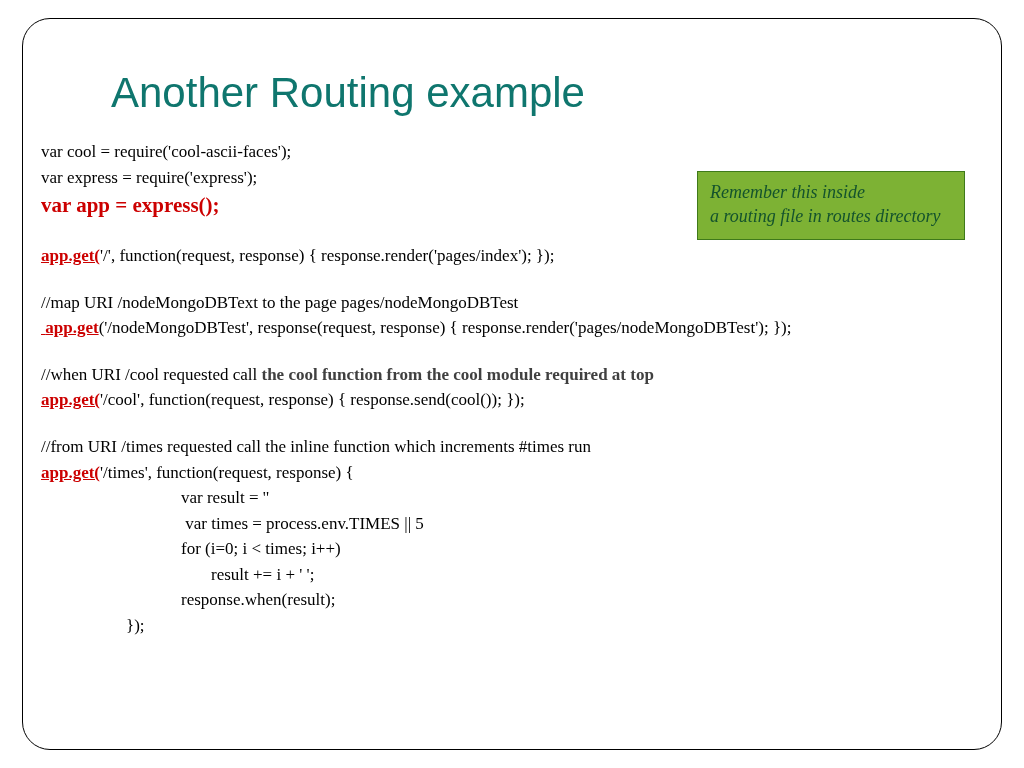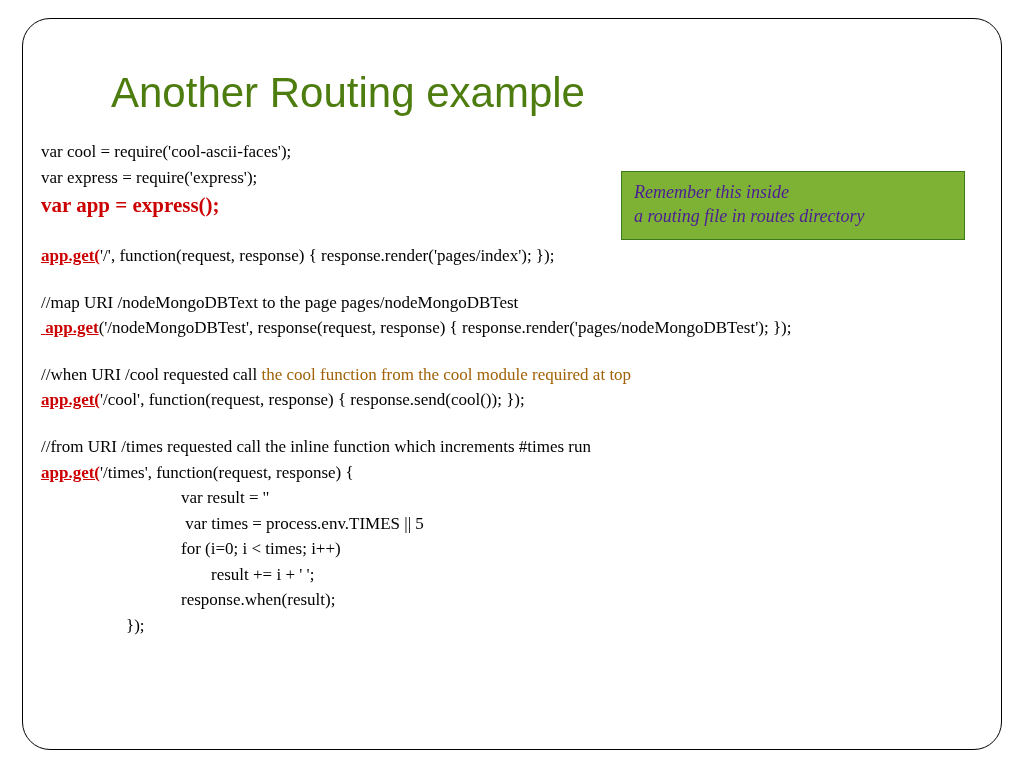--- a/index.html
+++ b/index.html
@@ -21,50 +21,50 @@
     border: 1.5px solid #000;
     border-radius: 28px;
     width: 100%;
     height: 100%;
     box-sizing: border-box;
     padding: 32px 18px 18px 18px;
     position: relative;
   }
   .title {
     font-family: Arial, Helvetica, sans-serif;
-    color: #4d7c0f;
+    color: #0f766e;
     font-size: 42px;
     font-weight: 400;
     margin: 18px 0 22px 70px;
   }
   .callout {
     position: absolute;
     top: 152px;
     right: 36px;
-    width: 344px;
+    width: 268px;
     background: #7db234;
     border: 1px solid #3f7a1a;
     padding: 8px 12px 10px 12px;
     font-style: italic;
     font-size: 18px;
     line-height: 1.35;
-    color: #4c1d95;
+    color: #14532d;
     box-sizing: border-box;
   }
   .code {
     font-size: 17px;
     line-height: 1.5;
     color: #000;
     margin-top: 22px;
   }
   .code .line { white-space: pre-wrap; }
   .blank { height: 1.25em; }
   .red-bold { color: #cc0000; font-weight: bold; text-decoration: underline; }
   .red-big  { color: #cc0000; font-weight: bold; font-size: 21px; }
-  .green-bold { color: #a16207; font-weight: normal; }
+  .green-bold { color: #404040; font-weight: bold; }
   .indent1 { padding-left: 140px; }
   .indent2 { padding-left: 170px; }
   .indent0 { padding-left: 85px; }
 </style>
 </head>
 <body>
 
 <div class="slide">
   <div class="frame">
 

